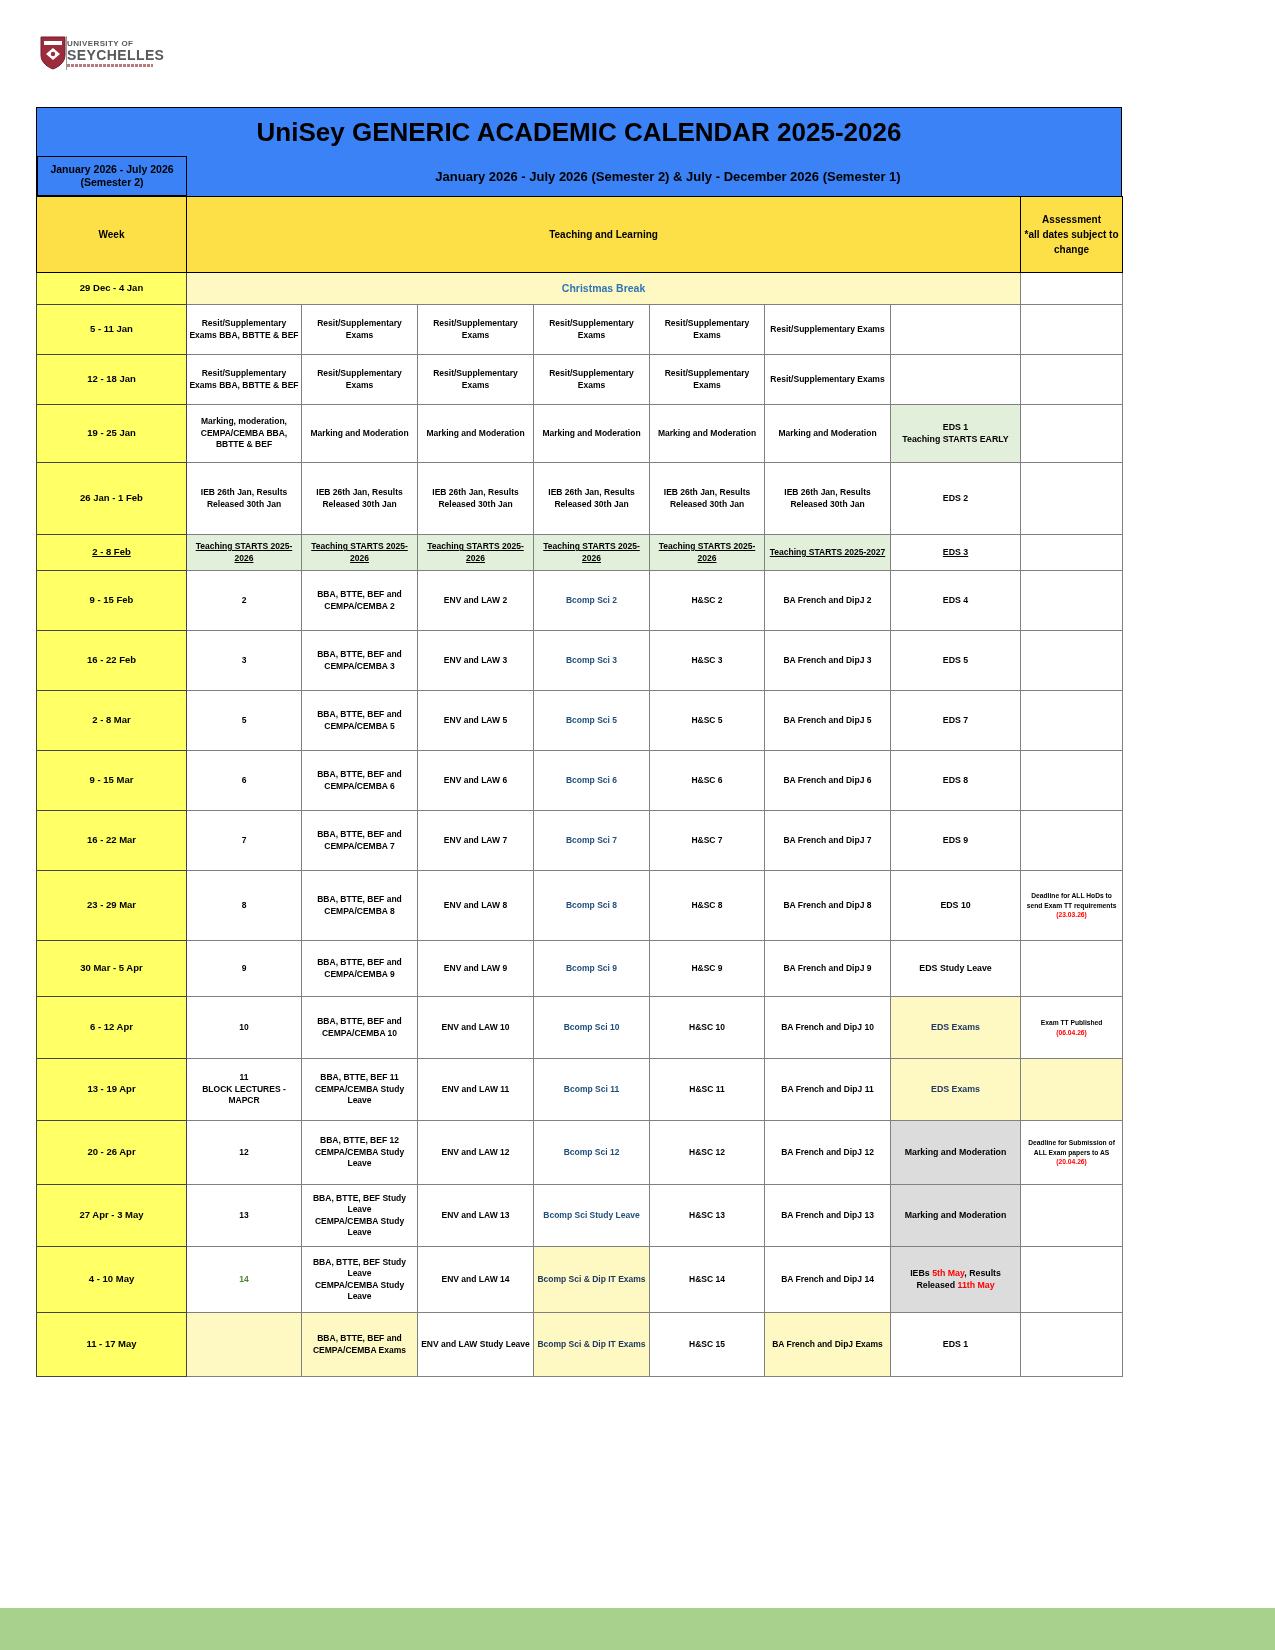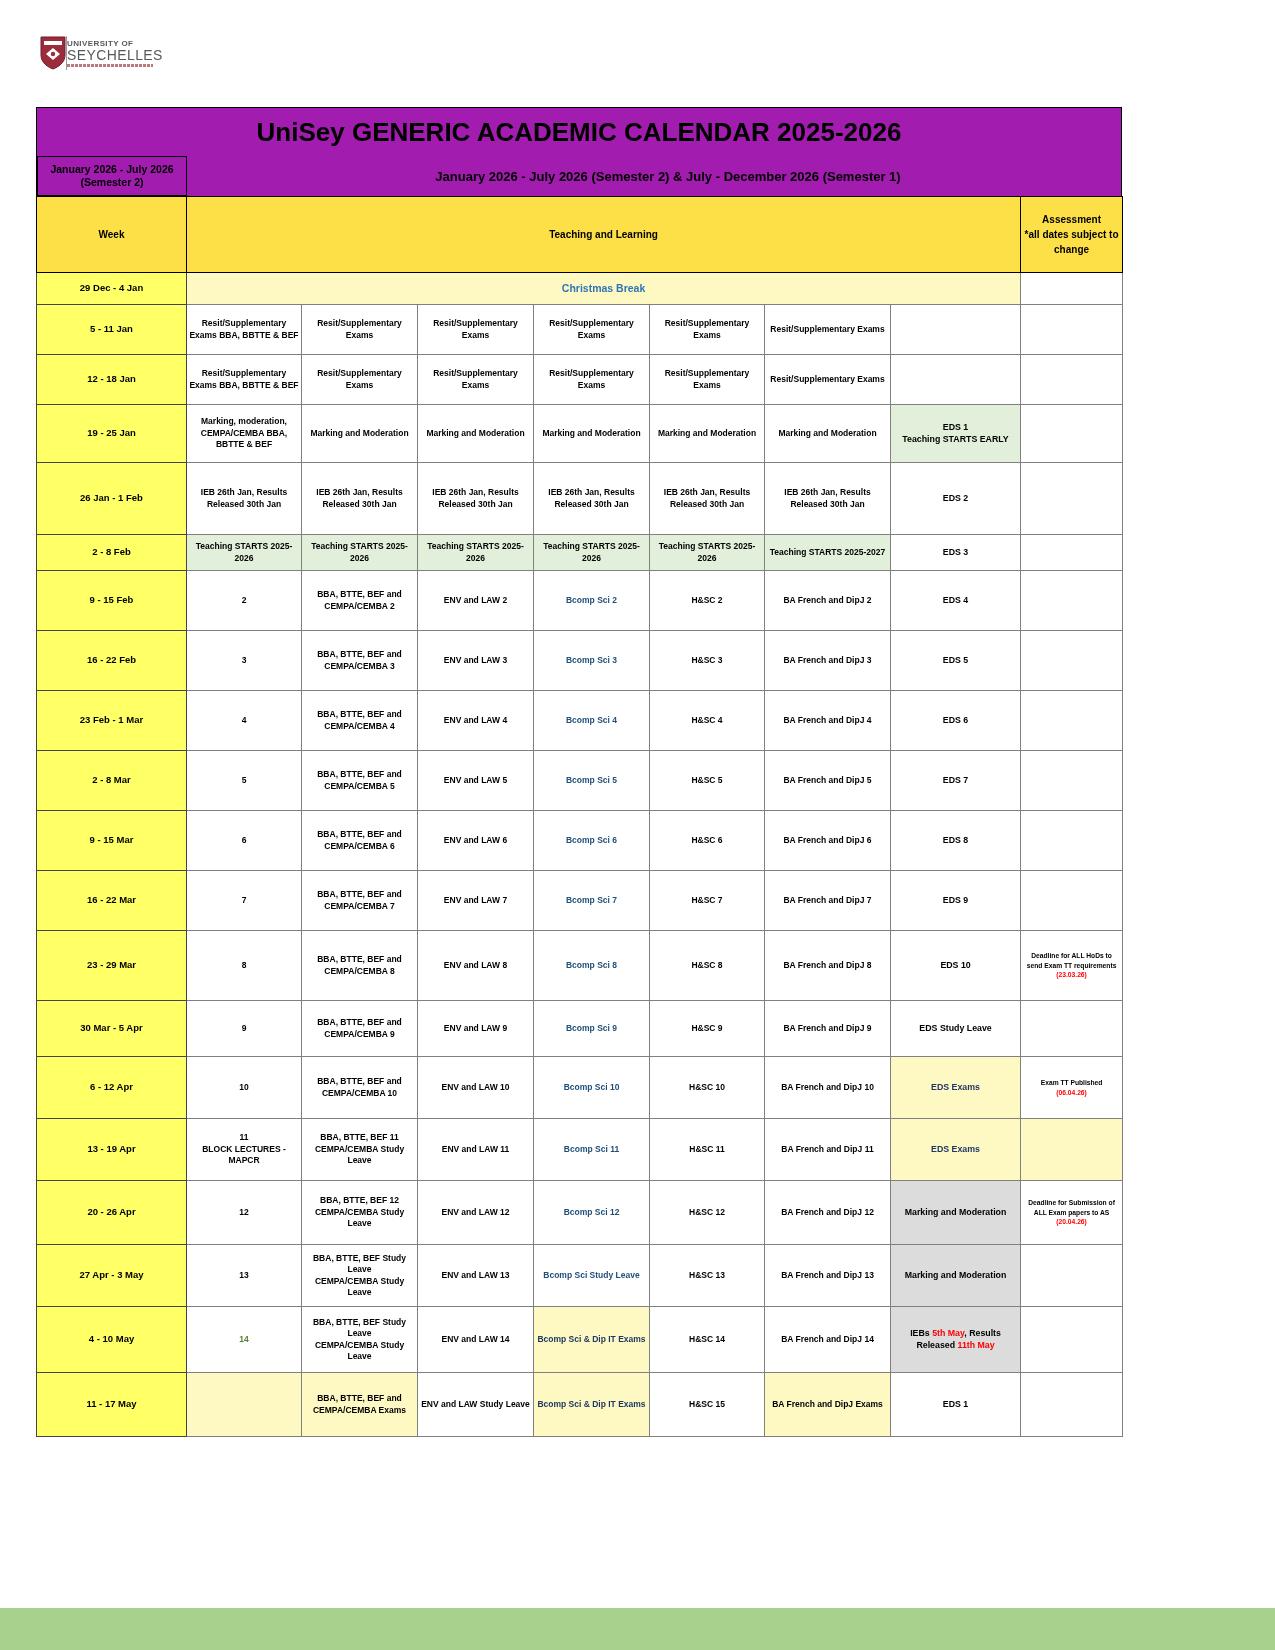--- a/index.html
+++ b/index.html
@@ -4,27 +4,27 @@
 <style>
   html,body{margin:0;padding:0;}
   body{font-family:"Liberation Sans",sans-serif;background:#fff;}
   .page{position:relative;width:1275px;height:1650px;background:#fff;overflow:hidden;}
 
   
   .logo{position:absolute;left:40px;top:36px;display:flex;align-items:center;}
   .logo .divider{width:1px;height:34px;background:#9a9a9a;}
   .logo .wordmark{display:flex;flex-direction:column;line-height:1;}
   .logo .l1{font-size:8px;font-weight:bold;color:#58595b;letter-spacing:.4px;}
-  .logo .l2{font-size:14px;font-weight:normal;color:#58595b;letter-spacing:.4px;margin-top:0;}
+  .logo .l2{font-size:14px;font-weight:bold;color:#58595b;letter-spacing:.4px;margin-top:0;}
   .logo .tagline{margin-top:2px;height:3px;width:86px;background:repeating-linear-gradient(90deg,#a05a5a 0 3px,#fff 3px 4px);opacity:.8;}
 
   
   .cal{position:absolute;left:36px;top:107px;width:1086px;}
 
-  .head{background:#a21caf;border:1.5px solid #000;border-bottom:none;}
+  .head{background:#3b82f6;border:1.5px solid #000;border-bottom:none;}
   .head .title{height:48px;display:flex;align-items:center;justify-content:center;
     font-size:26px;font-weight:bold;color:#000;}
   .head .subrow{display:flex;align-items:stretch;height:40px;gap:28px;}
   .head .subleft{width:150px;box-sizing:border-box;border:1.2px solid #000;display:flex;align-items:center;justify-content:center;text-align:center;font-size:10.5px;font-weight:bold;white-space:pre-line;line-height:1.25;}
   .head .subright{flex:1;display:flex;align-items:center;justify-content:center;font-size:13px;font-weight:bold;}
 
   table{border-collapse:collapse;table-layout:fixed;width:1086px;border:1.5px solid #000;}
   col.c-week{width:150px;} col.c-a{width:115px;} col.c-b{width:116px;} col.c-f{width:126px;}
   col.c-eds{width:130px;} col.c-ass{width:102px;}
 
@@ -142,21 +142,21 @@
             <td class="week">26 Jan - 1 Feb</td>
             <td>IEB 26th Jan, Results Released 30th Jan</td>
             <td>IEB 26th Jan, Results Released 30th Jan</td>
             <td>IEB 26th Jan, Results Released 30th Jan</td>
             <td>IEB 26th Jan, Results Released 30th Jan</td>
             <td>IEB 26th Jan, Results Released 30th Jan</td>
             <td>IEB 26th Jan, Results Released 30th Jan</td>
             <td class="eds">EDS 2</td>
             <td class="assess"></td>
           </tr>
-          <tr style="height: 36px;">
+          <tr style="height: 36px; text-decoration: underline;">
             <td class="week">2 - 8 Feb</td>
             <td class="bg-lightgreen">Teaching STARTS 2025-2026</td>
             <td class="bg-lightgreen">Teaching STARTS 2025-2026</td>
             <td class="bg-lightgreen">Teaching STARTS 2025-2026</td>
             <td class="bg-lightgreen">Teaching STARTS 2025-2026</td>
             <td class="bg-lightgreen">Teaching STARTS 2025-2026</td>
             <td class="bg-lightgreen">Teaching STARTS 2025-2027</td>
             <td class="eds">EDS 3</td>
             <td class="assess"></td>
           </tr>
@@ -175,32 +175,20 @@
           <tr style="height: 60px;">
             <td class="week">16 - 22 Feb</td>
             <td>3</td>
             <td>BBA, BTTE, BEF and
 CEMPA/CEMBA 3</td>
             <td>ENV and LAW 3</td>
             <td class="fg-blue">Bcomp Sci 3</td>
             <td>H&amp;SC 3</td>
             <td>BA French and DipJ 3</td>
             <td class="eds">EDS 5</td>
-            <td class="assess"></td>
-          </tr>
-          <tr style="height: 60px;">
-            <td class="week">23 Feb - 1 Mar</td>
-            <td>4</td>
-            <td>BBA, BTTE, BEF and
-CEMPA/CEMBA 4</td>
-            <td>ENV and LAW 4</td>
-            <td class="fg-blue">Bcomp Sci  4</td>
-            <td>H&amp;SC 4</td>
-            <td>BA French and DipJ 4</td>
-            <td class="eds">EDS 6</td>
             <td class="assess"></td>
           </tr>
           <tr style="height: 60px;">
             <td class="week">2 - 8 Mar</td>
             <td>5</td>
             <td>BBA, BTTE, BEF and
 CEMPA/CEMBA 5</td>
             <td>ENV and LAW 5</td>
             <td class="fg-blue">Bcomp Sci 5</td>
             <td>H&amp;SC 5</td>

